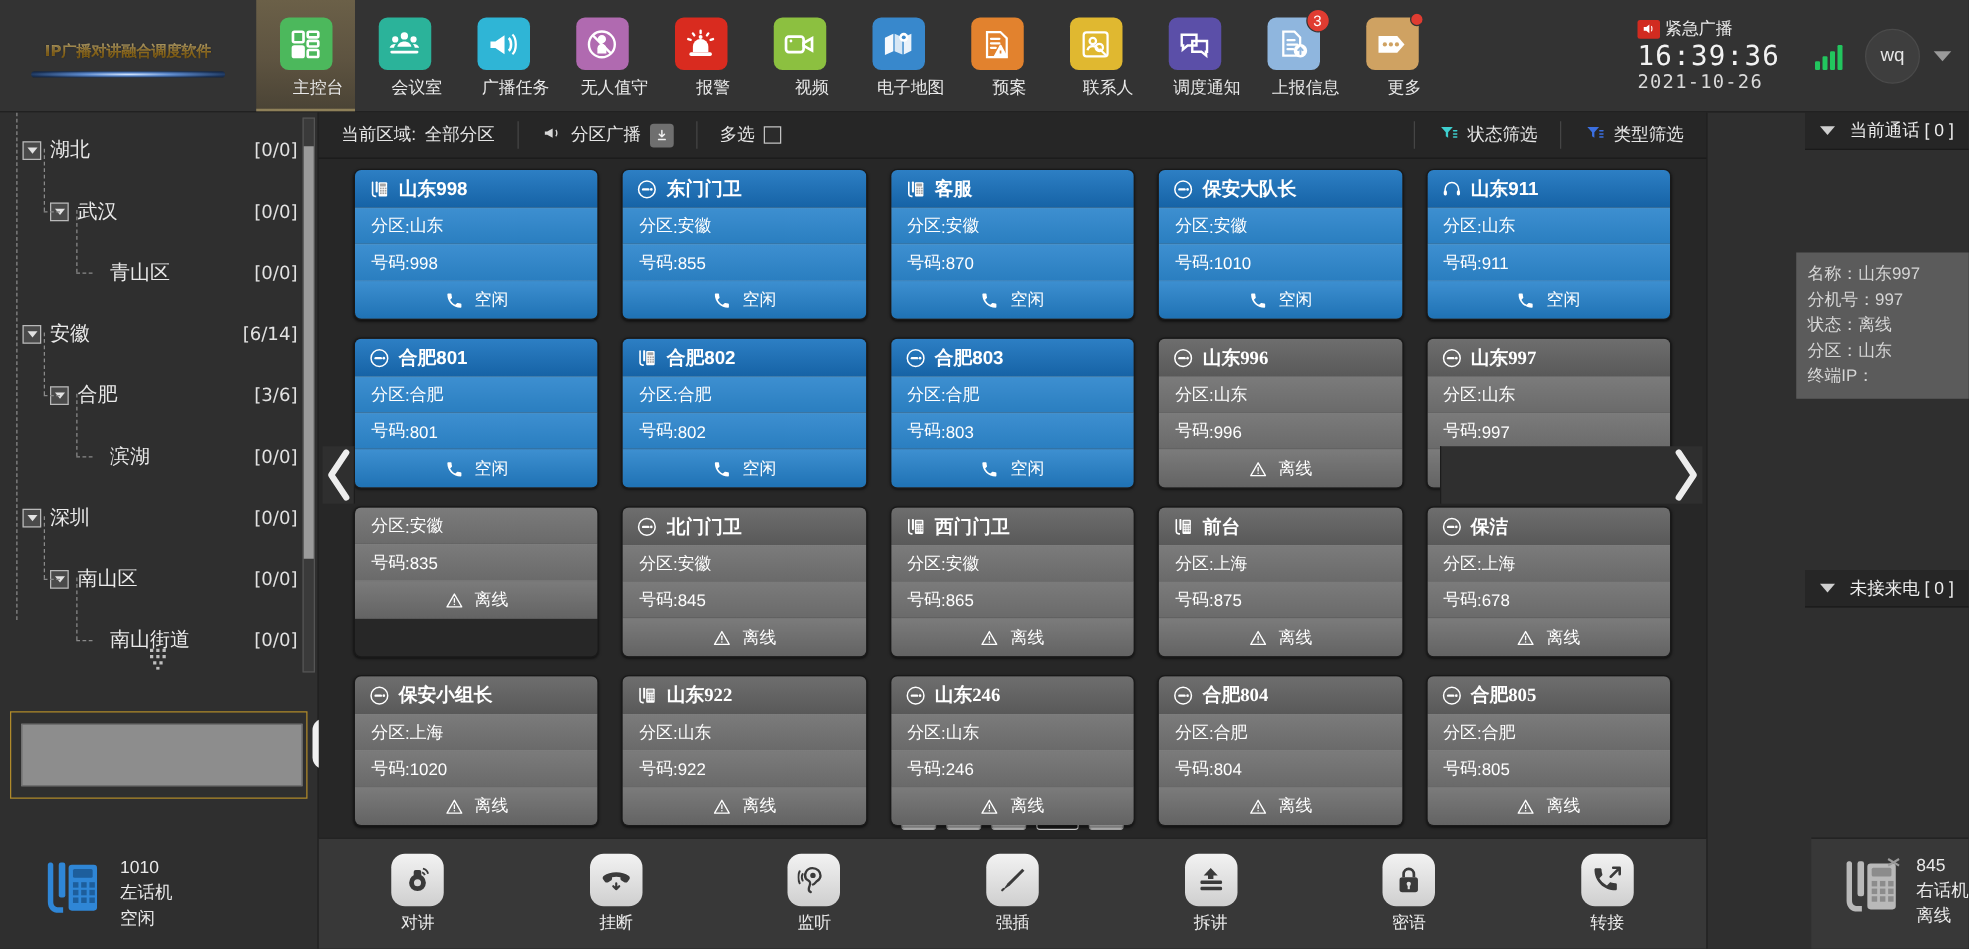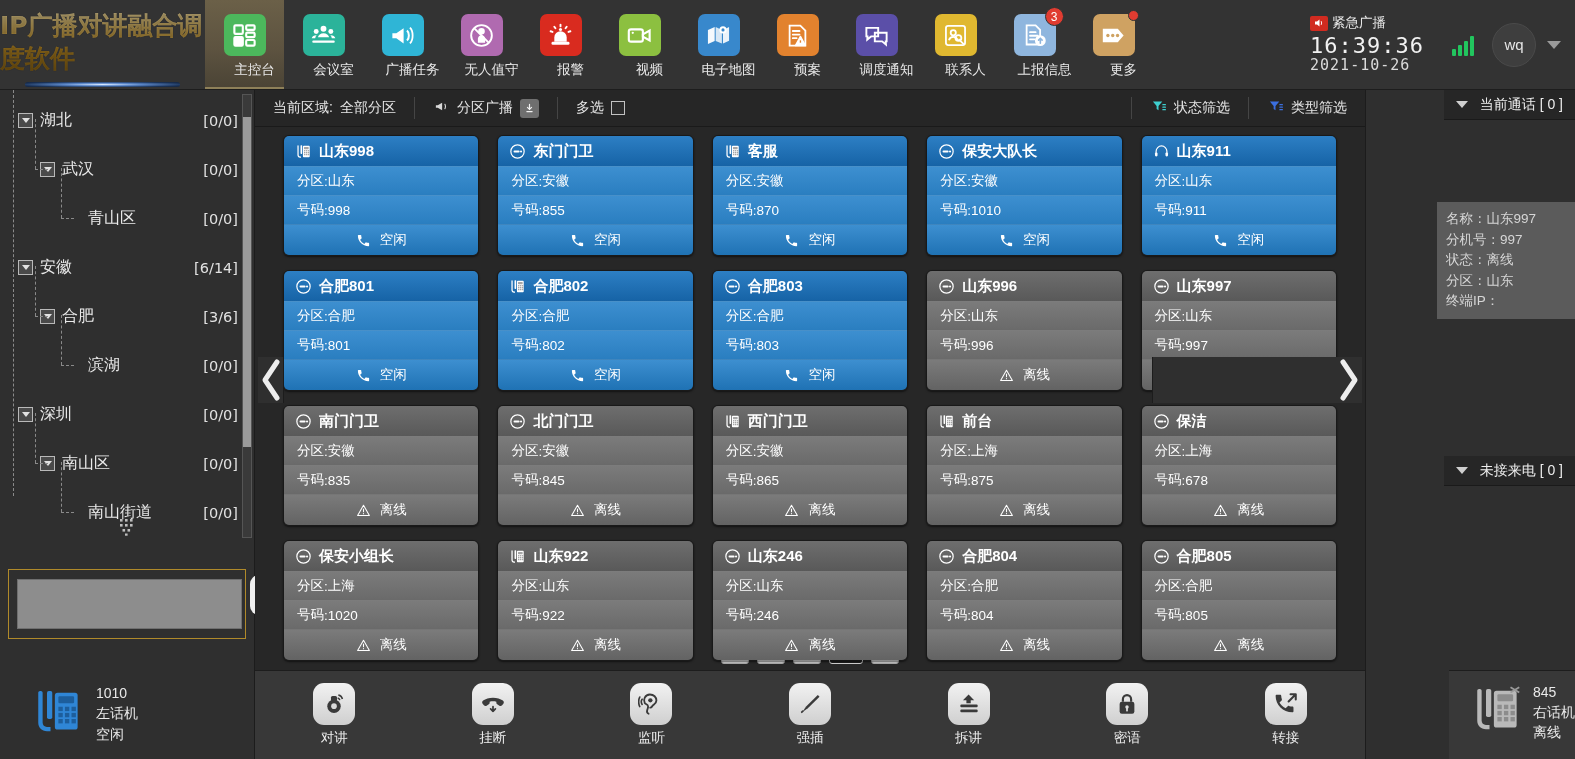--- a/index.html
+++ b/index.html
@@ -15,21 +15,21 @@
   
   .topbar {
     height: 90px; background: #333333; display: flex; align-items: stretch;
     position: relative; flex: 0 0 90px; border-bottom: 1px solid #1d1d1d;
   }
   .logo-wrap {
     width: 205px; display: flex; flex-direction: column; align-items: center;
     justify-content: center; padding-top: 6px;
   }
   .logo-text {
-    font-size: 25px; font-weight: bold; letter-spacing: 0px;
+    font-size: 12px; font-weight: bold; letter-spacing: 0px;
     background: linear-gradient(#ffe9a8, #c99526 55%, #8d6410);
     -webkit-background-clip: text; background-clip: text; color: transparent;
     text-shadow: 0 0 1px rgba(0,0,0,.4);
     font-family: "DejaVu Sans", sans-serif;
   }
   .logo-bar {
     margin-top: 7px; width: 155px; height: 5px; border-radius: 3px;
     background: radial-gradient(ellipse at center, #d9e9ff 0%, #5a86c8 35%, #1b3358 75%, #16233a 100%);
   }
   .nav { display: flex; align-items: stretch; }
@@ -164,21 +164,21 @@
   .card .c-row {
     height: 29px; display: flex; align-items: center; padding: 0 13px; font-size: 13.5px; color: #fff;
   }
   .card .c-foot {
     height: 31px; display: flex; align-items: center; justify-content: center;
     gap: 9px; font-size: 13.5px; color: #fff;
   }
   .card.online .c-head { background: linear-gradient(180deg,#2d7fc4 0%, #1663a6 100%); }
   .card.online .c-row  { background: linear-gradient(180deg,#3d8fd0 0%, #2a7ec0 100%); border-top: 1px solid rgba(255,255,255,.14); }
   .card.online .c-foot { background: linear-gradient(180deg,#3d8fd0 0%, #1f72b4 100%); border-top: 1px solid rgba(255,255,255,.14); }
-  .card.offline .c-head { background: linear-gradient(180deg,#6e6e6e 0%, #595959 100%); }
+  .card.offline .c-head { background: linear-gradient(180deg,#6e6e6e 0%, #595959 100%); font-family: Liberation Serif, serif; }
   .card.offline .c-row  { background: linear-gradient(180deg,#7b7b7b 0%, #6a6a6a 100%); border-top: 1px solid rgba(255,255,255,.12); }
   .card.offline .c-foot { background: linear-gradient(180deg,#7b7b7b 0%, #636363 100%); border-top: 1px solid rgba(255,255,255,.12); }
   .c-ico svg { width: 17px; height: 17px; display: block; }
   .c-st svg { width: 15px; height: 15px; display: block; }
 
   .arrow {
     position: absolute; top: 50%; transform: translateY(-50%); width: 26px; height: 46px;
     color: #ededed; cursor: pointer; display: flex; align-items: center; justify-content: center;
   }
   .arrow.left { left: 3px; } .arrow.right { right: 3px; }
@@ -328,39 +328,39 @@
             <svg viewBox="0 0 24 24" fill="none" stroke="#fff" stroke-width="1.6">
               <path d="M5 3.2h9.5L19 7.6V21H5z"></path>
               <path d="M7.8 8h6M7.8 11.2h6M7.8 14.4h3.4" stroke-linecap="round"></path>
               <path d="M14.6 12.8 19 21h-8.8z" fill="#fff" stroke="#fff" stroke-width="1.3" stroke-linejoin="round"></path>
               <path d="M14.6 16.3v2.1" stroke="#e2822e" stroke-width="1.2"></path>
             </svg>
           </div>
           <div class="nav-label">预案</div>
         </div>
         <div class="nav-item">
-          <div class="nav-ico" style="background:#5b4fa8">
-            <svg viewBox="0 0 24 24" fill="none" stroke="#fff" stroke-width="1.7">
-              <path d="M3 5.2h10.5v7.6H7.2L3.8 15.6l.2-2.8H3z"></path>
-              <path d="M10.5 9.6H21v7.6h-.8l.2 2.8-3.4-2.8h-6.5z"></path>
-            </svg>
-          </div>
-          <div class="nav-label">调度通知</div>
-        </div>
-        <div class="nav-item">
           <div class="nav-ico" style="background:#e0b830">
             <svg viewBox="0 0 24 24" fill="none" stroke="#fff" stroke-width="1.6">
               <rect x="3.5" y="3.5" width="17" height="17" rx="2"></rect>
               <circle cx="10" cy="9.6" r="2.3"></circle>
               <path d="M6.2 16.2c.5-2 1.9-3 3.8-3s3.3 1 3.8 3"></path>
               <path d="M15.2 15.6l3.6 3.6" stroke-linecap="round"></path>
               <circle cx="14.6" cy="14.2" r="2.6"></circle>
             </svg>
           </div>
           <div class="nav-label">联系人</div>
+        </div>
+        <div class="nav-item">
+          <div class="nav-ico" style="background:#5b4fa8">
+            <svg viewBox="0 0 24 24" fill="none" stroke="#fff" stroke-width="1.7">
+              <path d="M3 5.2h10.5v7.6H7.2L3.8 15.6l.2-2.8H3z"></path>
+              <path d="M10.5 9.6H21v7.6h-.8l.2 2.8-3.4-2.8h-6.5z"></path>
+            </svg>
+          </div>
+          <div class="nav-label">调度通知</div>
         </div>
         <div class="nav-item">
           <div class="nav-ico" style="background:#8fb6de">
             <svg viewBox="0 0 24 24" fill="none" stroke="#fff" stroke-width="1.6">
               <path d="M5 3h8l4 4v13H5z"></path>
               <path d="M8 9h5M8 12.2h7M8 15.4h4" stroke-linecap="round"></path>
               <circle cx="17.2" cy="16.6" r="4" fill="#fff"></circle>
               <path d="M17.2 18.9v-4.2M15.6 16.1l1.6-1.6 1.6 1.6" stroke="#8fb6de" stroke-width="1.4" stroke-linecap="round"></path>
             </svg>
             <span class="badge">3</span>
@@ -951,30 +951,20 @@
                   <svg viewBox="0 0 24 24" fill="none" stroke="#fff" stroke-width="1.7" stroke-linejoin="round">
                     <path d="M12 3.6 21.4 20H2.6z"></path>
                     <path d="M12 9.6v4.4" stroke-linecap="round"></path>
                     <circle cx="12" cy="17" r=".95" fill="#fff" stroke="none"></circle>
                   </svg>
                 </span>
                 <span>离线</span>
               </div>
             </div>
             <div class="card offline">
-              <div class="c-head">
-                <span class="c-ico">
-                  <svg viewBox="0 0 24 24" fill="none" stroke="currentColor" stroke-width="1.7">
-                    <circle cx="12" cy="12" r="9.4"></circle>
-                    <rect x="6.4" y="10.6" width="8.6" height="2.8" rx="1.4" fill="currentColor" stroke="none"></rect>
-                    <circle cx="17" cy="12" r="1.5" fill="currentColor" stroke="none"></circle>
-                  </svg>
-                </span>
-                <span>南门门卫</span>
-              </div>
               <div class="c-row">
                 <span>分区</span>
                 <span>:</span>
                 <span>安徽</span>
               </div>
               <div class="c-row">
                 <span>号码</span>
                 <span>:</span>
                 <span>835</span>
               </div>

